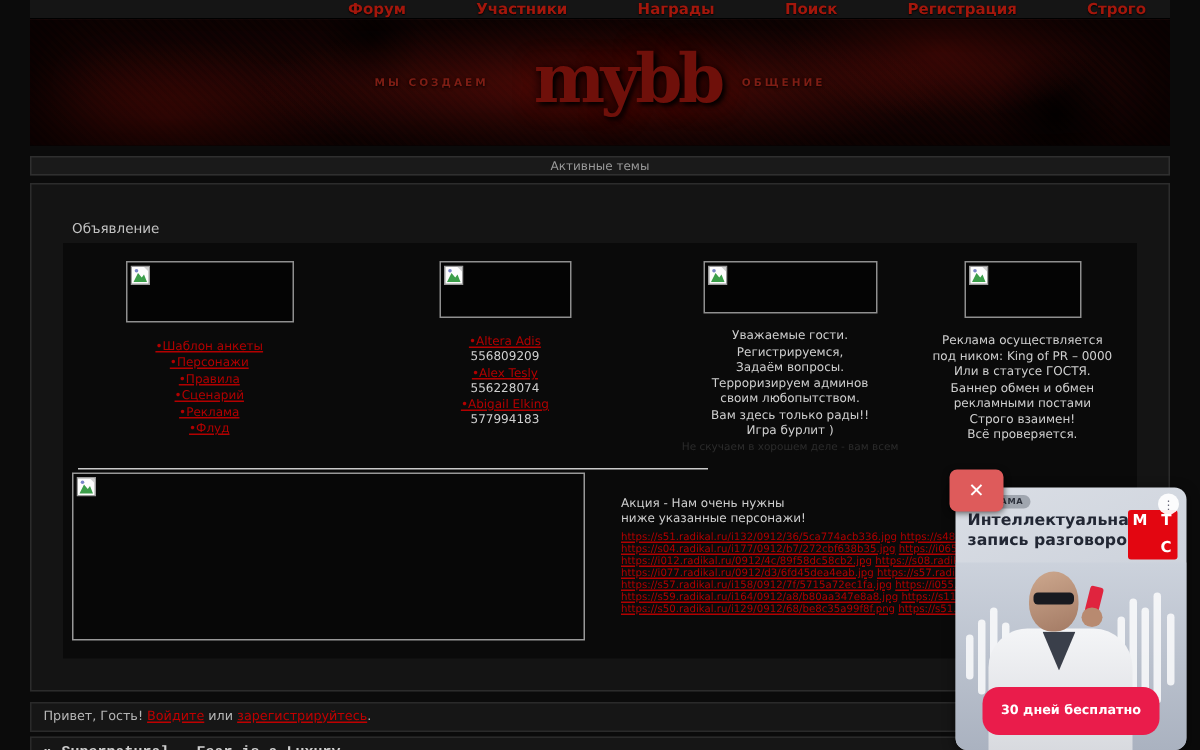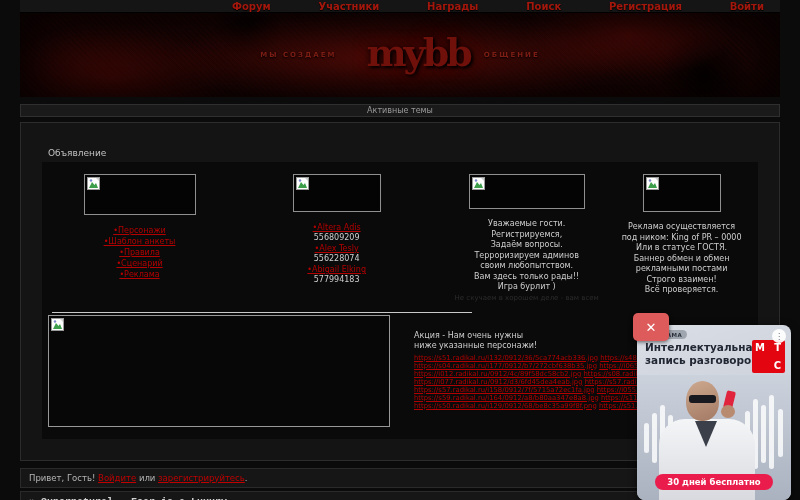--- a/index.html
+++ b/index.html
@@ -30,21 +30,21 @@
       radial-gradient(ellipse 160px 70px at 12% 78%, rgba(110,12,6,.50), transparent 75%),
       radial-gradient(circle 45px at 90% 75%, rgba(0,0,0,.85), transparent),
       radial-gradient(circle 35px at 30% 15%, rgba(0,0,0,.7), transparent),
       repeating-linear-gradient(45deg, rgba(0,0,0,.12) 0 2px, rgba(60,5,3,.12) 2px 4px),
       #1d0504;
     box-shadow: inset 0 0 45px 18px rgba(0,0,0,.75);
     display:flex; align-items:center; justify-content:center; gap:14px;
   }
   .banner .tag { font-size:7px; letter-spacing:2px; color:#7e1d14; text-shadow:0 1px 2px #000; font-weight:bold; }
   .banner .logo {
-    font-family:"DejaVu Serif", serif; font-weight:bold; font-size:38px; letter-spacing:-3px;
+    font-family:"DejaVu Serif", serif; font-weight:bold; font-size:45px; letter-spacing:-3px;
     color:#6f100a; margin-top:-6px;
     text-shadow:0 0 10px #000, 2px 2px 3px rgba(0,0,0,.9), 0 0 16px rgba(130,0,0,.5);
     margin-left:16px;
   }
 
   
   .active-bar {
     margin-top:7px; height:13px; line-height:11px; text-align:center;
     background:#1a1a1a; border:1px solid #2f2f2f; font-size:8px; color:#9a9a9a;
   }
@@ -114,36 +114,36 @@
   .wbar { position:absolute; width:5px; border-radius:3px; background:rgba(255,255,255,.8); }
   .head { position:absolute; left:49px; top:6px; width:33px; height:40px; border-radius:50% 50% 46% 46%;
     background:linear-gradient(160deg,#cda88e,#a37a64); }
   .glasses { position:absolute; left:52px; top:20px; width:27px; height:8px; background:#181a20; border-radius:3px; }
   .torso { position:absolute; left:22px; top:44px; width:96px; height:84px; border-radius:26px 26px 0 0;
     background:linear-gradient(180deg,#f4f5f7,#d7d9de); }
   .collar { position:absolute; left:58px; top:46px; width:22px; height:26px; background:#3a3f4a;
     clip-path:polygon(0 0, 100% 0, 50% 100%); }
   .phone { position:absolute; left:88px; top:16px; width:9px; height:18px; background:#e0243e; border-radius:2px; transform:rotate(14deg); }
   .hand { position:absolute; left:84px; top:30px; width:14px; height:13px; border-radius:50%; background:#b88a70; }
-  .ad-btn { position:absolute; left:50%; transform:translateX(-50%); bottom:10px; width:118px; height:16px;
+  .ad-btn { position:absolute; left:50%; transform:translateX(-50%); bottom:10px; width:118px; height:32px;
     background:#ea1c4b; border-radius:11px; color:#fff; font-size:8.5px; font-weight:bold;
     display:flex; align-items:center; justify-content:center; cursor:pointer; z-index:5; }
 </style>
 </head>
 <body>
 
 <div class="wrap">
 
   <div class="nav">
     <a href="#">Форум</a>
     <a href="#">Участники</a>
     <a href="#">Награды</a>
     <a href="#">Поиск</a>
     <a href="#">Регистрация</a>
-    <a href="#">Войти</a>
+    <a href="#">Строго</a>
   </div>
 
   <div class="banner">
     <span class="tag">МЫ СОЗДАЕМ</span>
     <span class="logo">mybb</span>
     <span class="tag">ОБЩЕНИЕ</span>
   </div>
 
   <div class="active-bar">Активные темы</div>
 
@@ -154,25 +154,26 @@
 
         <div class="col c1">
           <span class="imgbox b1">
             <svg width="13" height="13" viewBox="0 0 13 13">
                 <rect x="0.5" y="0.5" width="12" height="12" fill="#fdfdfd" stroke="#9a9a9a"></rect>
                 <path d="M2 11 L5 5 l2.5 3 L9 6 l2 5 Z" fill="#3c9e4a"></path>
                 <circle cx="4" cy="3.5" r="1.2" fill="#7a86c8"></circle>
                 <path d="M9 1 h3 v3 Z" fill="#cfcfcf"></path>
               </svg>
           </span>
+          <div class="linkline"><a href="#" class="red-a">•Шаблон анкеты</a></div>
           <div class="linkline"><a href="#" class="red-a">•Персонажи</a></div>
-          <div class="linkline"><a href="#" class="red-a">•Шаблон анкеты</a></div>
           <div class="linkline"><a href="#" class="red-a">•Правила</a></div>
           <div class="linkline"><a href="#" class="red-a">•Сценарий</a></div>
           <div class="linkline"><a href="#" class="red-a">•Реклама</a></div>
+          <div class="linkline"><a href="#" class="red-a">•Флуд</a></div>
         </div>
 
         <div class="col c2">
           <span class="imgbox b2">
             <svg width="13" height="13" viewBox="0 0 13 13">
                 <rect x="0.5" y="0.5" width="12" height="12" fill="#fdfdfd" stroke="#9a9a9a"></rect>
                 <path d="M2 11 L5 5 l2.5 3 L9 6 l2 5 Z" fill="#3c9e4a"></path>
                 <circle cx="4" cy="3.5" r="1.2" fill="#7a86c8"></circle>
                 <path d="M9 1 h3 v3 Z" fill="#cfcfcf"></path>
               </svg>

